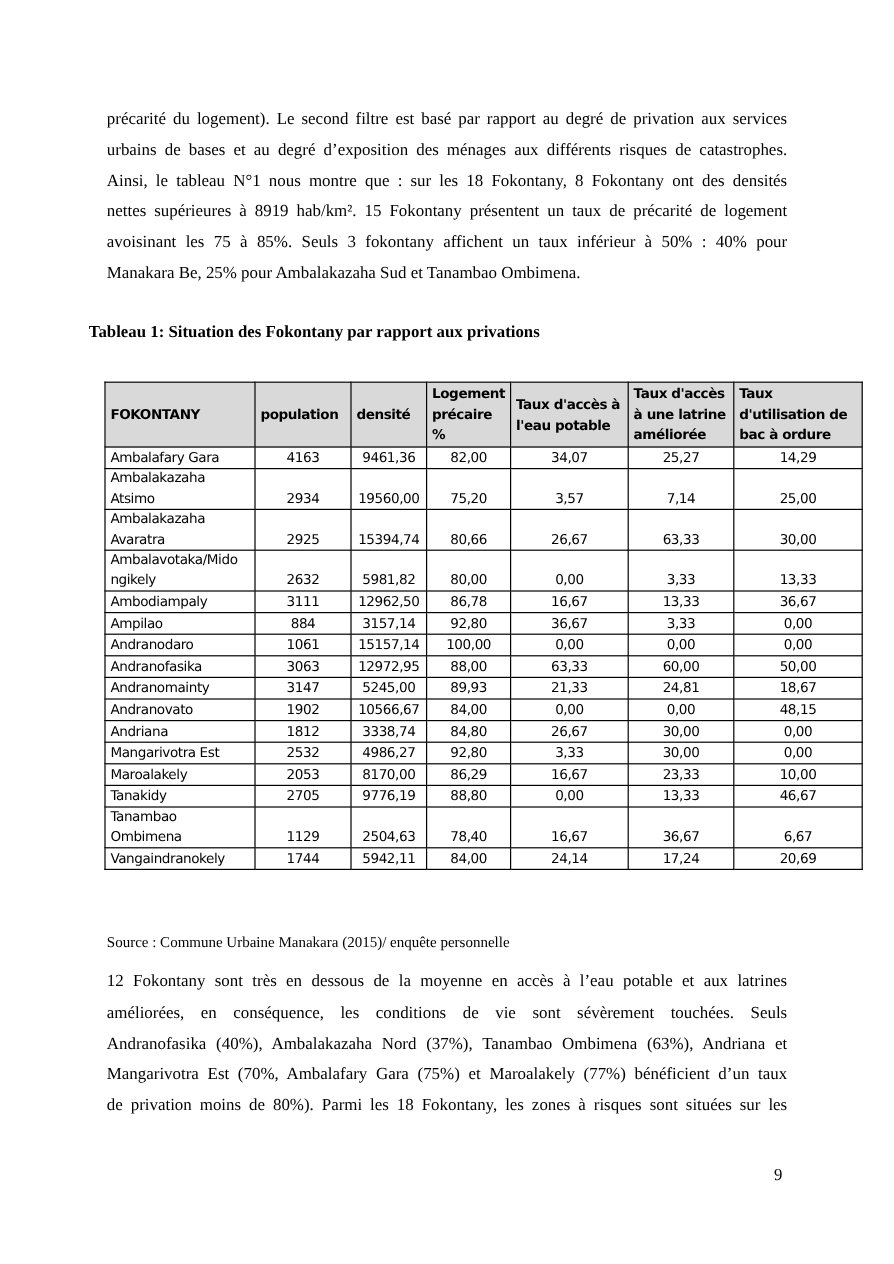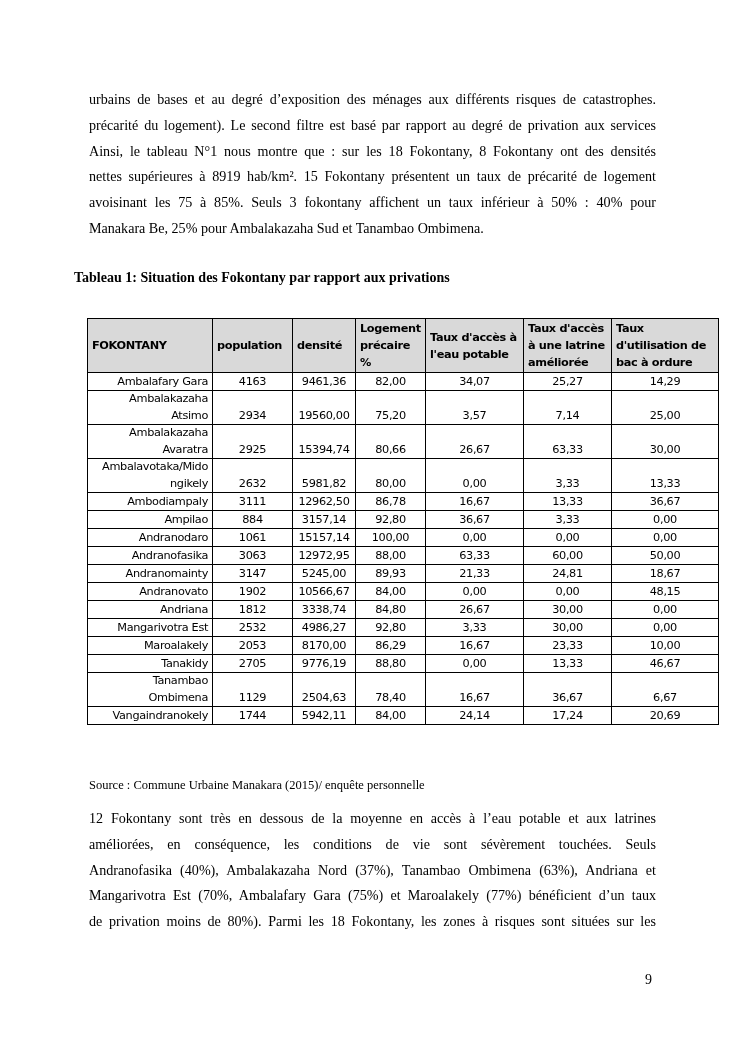--- a/index.html
+++ b/index.html
@@ -23,37 +23,37 @@
   }
   #privations th, #privations td {
     border:1px solid #000; padding:0 4px; vertical-align:bottom; line-height:16.5px;
   }
   #privations th {
     background:#d9d9d9; font-weight:bold; text-align:left; vertical-align:middle; height:53px;
     line-height:17px;
   }
   #privations td.num { text-align:center; }
   #privations td { height:17px; }
-  #privations td.name { text-align:right; }
+  #privations td.name { text-align:left; }
   #source {
     position:absolute; left:89px; top:760px;
     font-family:"Liberation Serif", serif; font-size:12.5px;margin-top:18px;
   }
   #p2 { top:806px; }
   #pagenum {
     position:absolute; left:645px; top:972px;
     font-family:"Liberation Serif", serif; font-size:14px;
   }
 </style>
 </head>
 <body>
 
 <div class="para" id="p1">
+  <span class="line">précarité du logement). Le second filtre est basé par rapport au degré de privation aux services</span>
   <span class="line">urbains de bases et au degré d’exposition des ménages aux différents risques de catastrophes.</span>
-  <span class="line">précarité du logement). Le second filtre est basé par rapport au degré de privation aux services</span>
   <span class="line">Ainsi, le tableau N°1 nous montre que : sur les 18 Fokontany, 8 Fokontany ont des densités</span>
   <span class="line">nettes supérieures à 8919 hab/km². 15 Fokontany présentent un taux de précarité de logement</span>
   <span class="line">avoisinant les 75 à 85%. Seuls 3 fokontany affichent un taux inférieur à 50% : 40% pour</span>
   <span class="line last">Manakara Be, 25% pour Ambalakazaha Sud et Tanambao Ombimena.</span>
 </div>
 
 <div id="caption">Tableau 1: Situation des Fokontany par rapport aux privations</div>
 
 <table id="privations">
   <colgroup>

